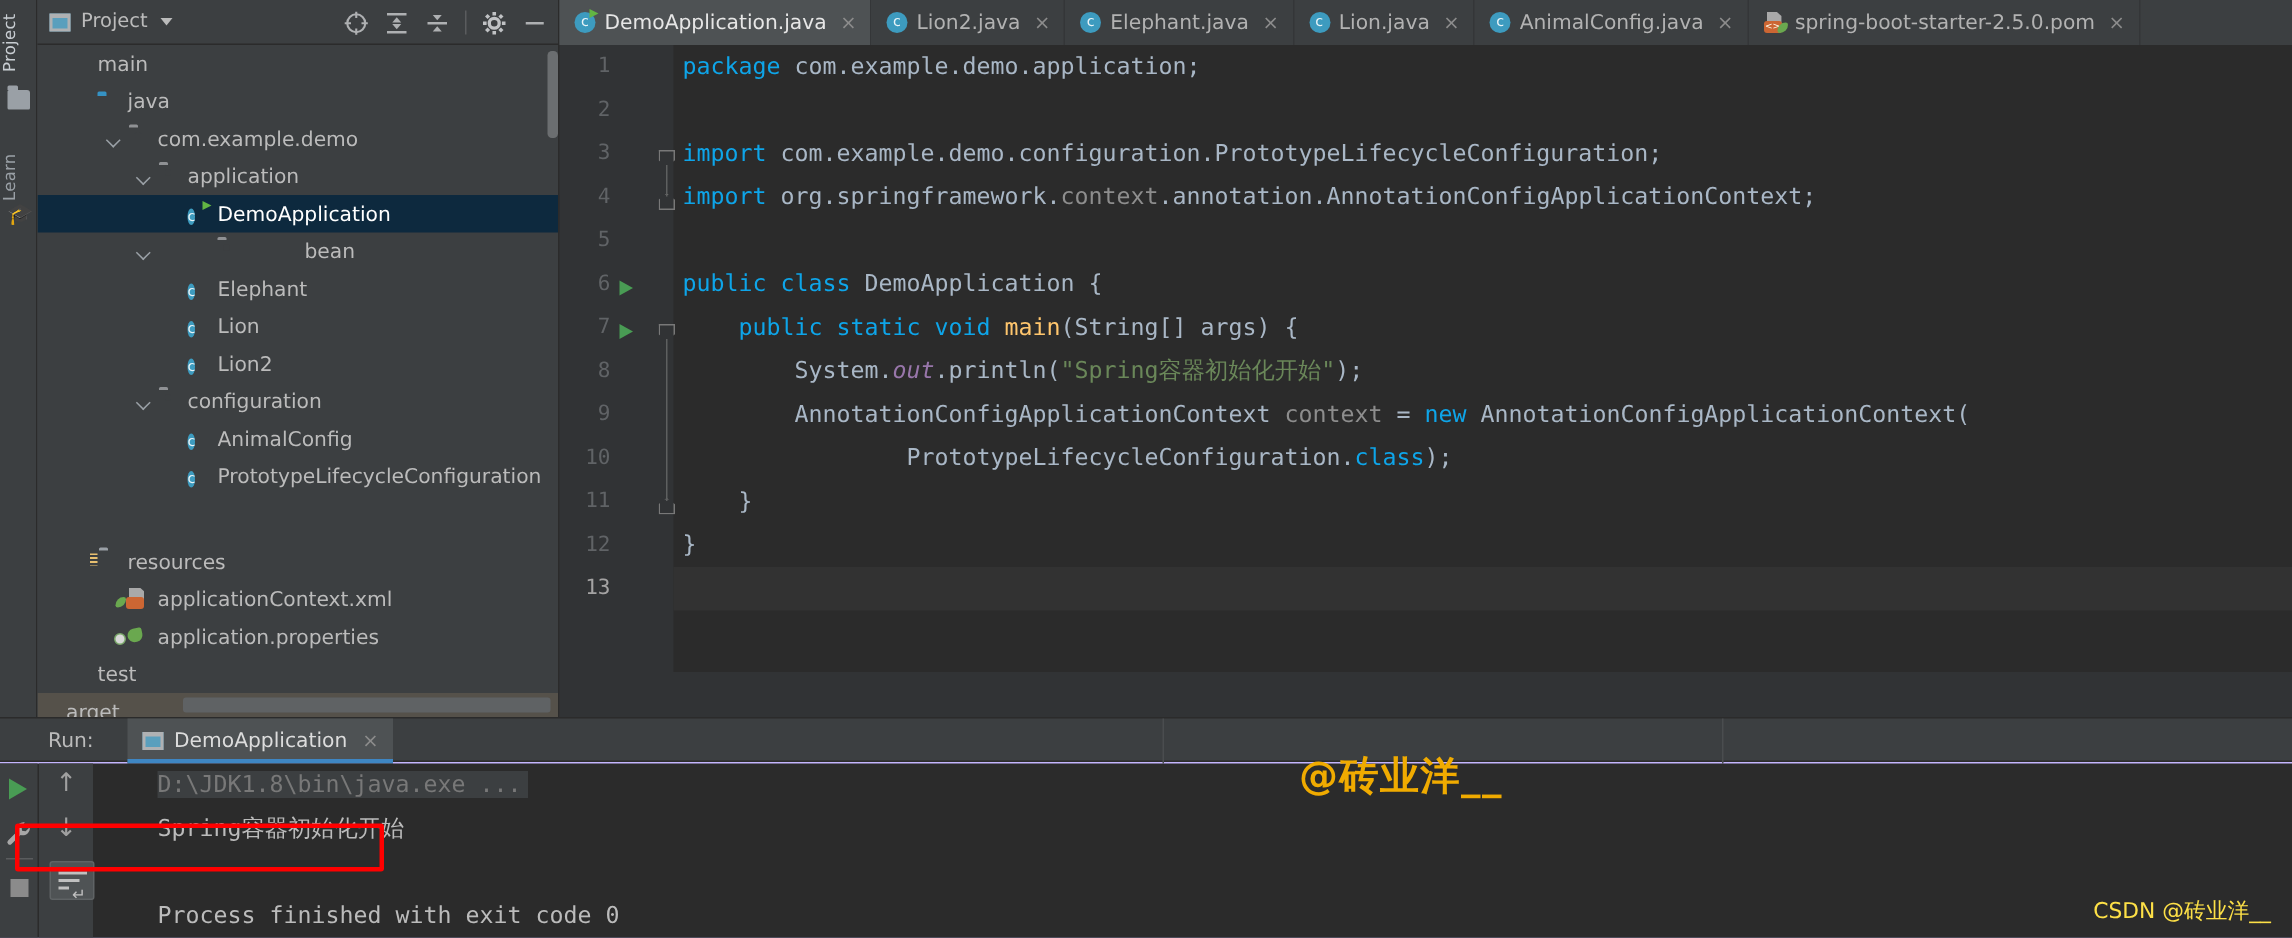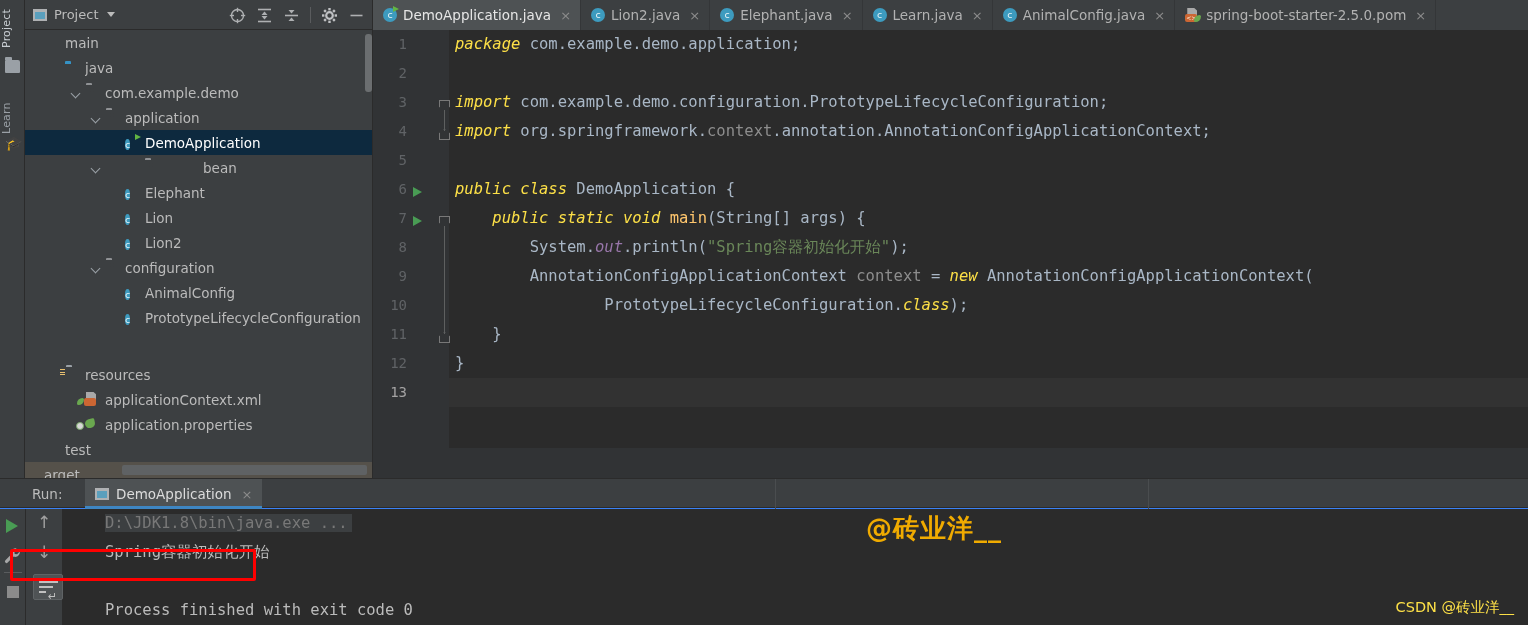--- a/index.html
+++ b/index.html
@@ -183,31 +183,31 @@
 
   .codearea {
     position:absolute; left:76px; top:0; width:1079px; height:448px;
     font-family:"DejaVu Sans Mono","Liberation Mono",monospace;
     font-size:15.5px; white-space:pre; color:#a9b7c6;
   }
   .cl { position:absolute; left:6px; height:29px; line-height:29px; }
   .curline-hl {
     position:absolute; left:0; top:0; width:1079px; height:29px; background:#323232;
   }
-  .kw   { color:#fde047;font-style:italic; }
+  .kw   { color:#0ea5e9; }
   .str  { color:#6a8759; }
   .fld  { color:#9876aa; font-style:italic; }
   .mth  { color:#ffc66d; }
   .var2 { color:#8d8d8d; }
   .editor-bottom-strip{position:absolute;left:0;bottom:0;width:1155px;height:30px;background:#313335;}
 
   
   .runwin {
     position:absolute; left:0; top:478px; width:1528px; height:147px;
-    background:#3b82f6;
+    background:#c4b5fd;
   }
   .runhead {
     position:relative; height:30px; background:#3c3f41;
     border-top:1px solid #2b2b2b; border-bottom:1px solid #2b2b2b;
   }
   .run-label {
     position:absolute; left:32px; top:0; height:30px; line-height:30px;
     color:#bbbbbb; font-size:13.5px;
   }
   .run-tab {
@@ -241,21 +241,21 @@
     font-size:15.5px; color:#bbbbbb; white-space:pre;
   }
   .cline { position:absolute; left:0; height:29px; line-height:29px; }
   .cmdline { color:#787878; background:#3c3f41; padding-right:4px; }
   .redbox {
     position:absolute; left:10px; top:40px; width:246px; height:32px;
     border:3px solid #ff0000; border-radius:2px; pointer-events:none;
   }
 
   .wm-main {
-    position:absolute; left:866px; top:511px;
+    position:absolute; left:866px; top:500px;
     color:#f0ab00; font-size:26px; font-weight:bold; letter-spacing:1px;
     font-family:"DejaVu Sans","Liberation Sans",sans-serif;
   }
   .wm-csdn {
     position:absolute; right:14px; bottom:8px;
     color:#fde047; font-size:14.5px;
     font-family:"DejaVu Sans","Liberation Sans",sans-serif;
   }
 </style>
 </head>
@@ -432,21 +432,21 @@
         <span>Lion2.java</span>
         <span class="tab-x">×</span>
       </div>
       <div class="etab">
         <span class="tab-ic-class">c</span>
         <span>Elephant.java</span>
         <span class="tab-x">×</span>
       </div>
       <div class="etab">
         <span class="tab-ic-class">c</span>
-        <span>Learn.java</span>
+        <span>Lion.java</span>
         <span class="tab-x">×</span>
       </div>
       <div class="etab">
         <span class="tab-ic-class">c</span>
         <span>AnimalConfig.java</span>
         <span class="tab-x">×</span>
       </div>
       <div class="etab">
         <span class="tab-ic-xml">
           <i class="sheet"></i>

